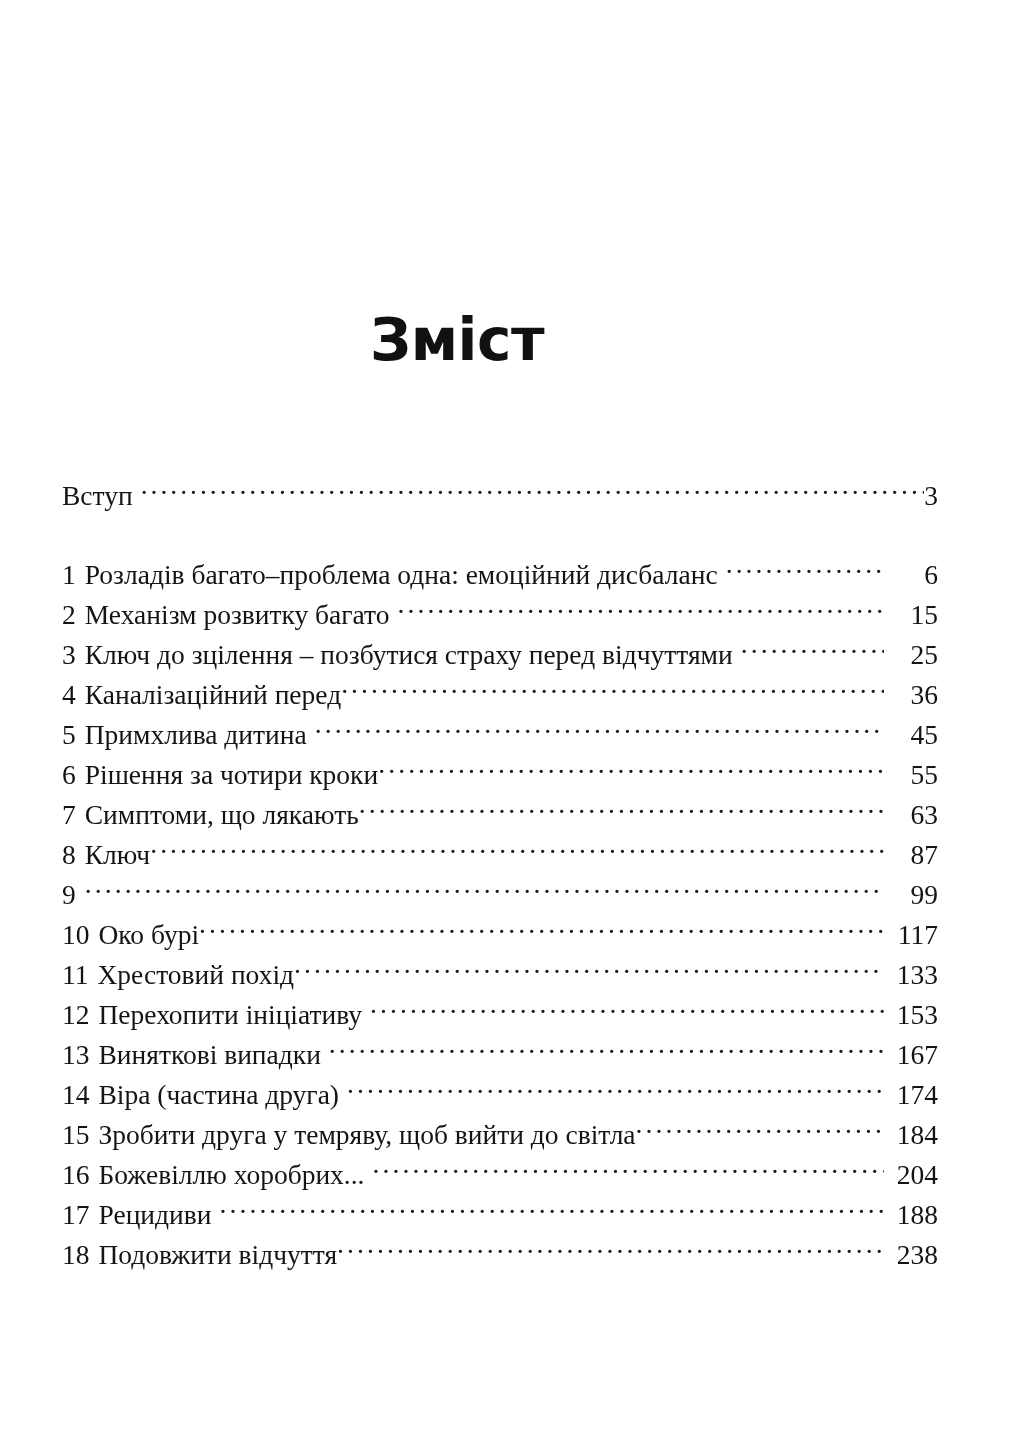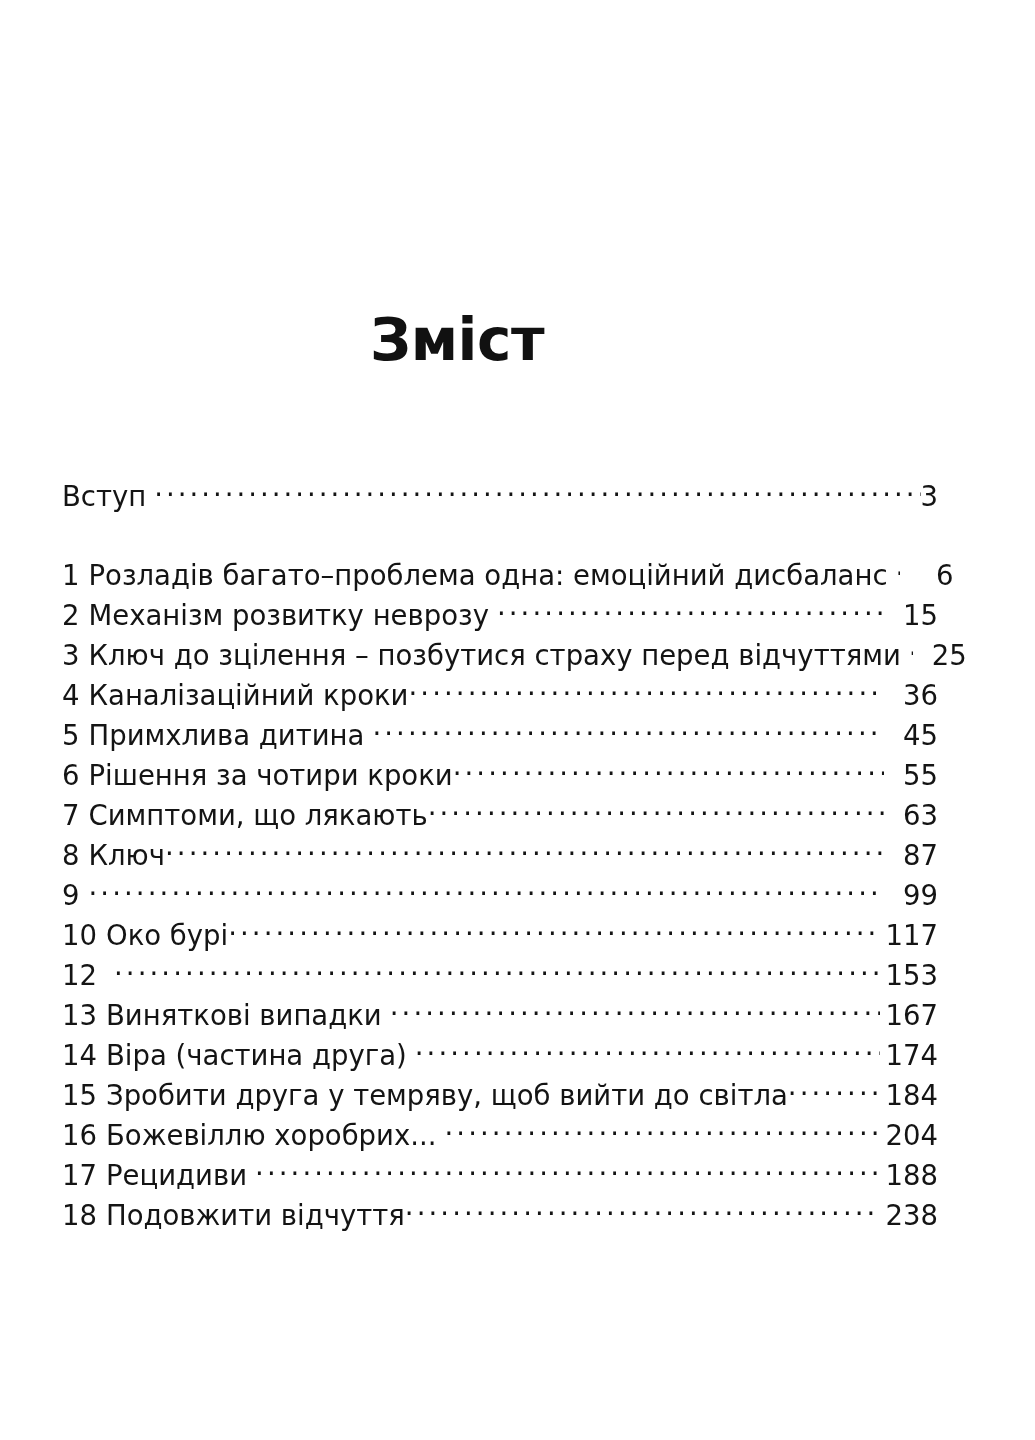--- a/index.html
+++ b/index.html
@@ -36,20 +36,21 @@
     line-height: 1;
     white-space: nowrap;
   }
 
   
   #toc-body {
     position: absolute;
     left: 62px;
     top: 476px;
     width: 876px;
+    font-family: Liberation Serif, serif;
   }
 
   .toc-row {
     display: flex;
     align-items: baseline;
     width: 100%;
     font-size: 27.5px;
     line-height: 40px;
     height: 40px;
     color: #141414;
@@ -133,33 +134,33 @@
 
     <div id="chapter-rows">
         <div class="toc-row">
           <span class="row-num">1</span>
           <span class="row-label">Розладів багато–проблема одна: емоційний дисбаланс</span>
           <span class="leader spaced"></span>
           <span class="row-page">6</span>
         </div>
         <div class="toc-row">
           <span class="row-num">2</span>
-          <span class="row-label">Механізм розвитку неврозу</span>
+          <span class="row-label">Механізм розвитку багато</span>
           <span class="leader spaced"></span>
           <span class="row-page">15</span>
         </div>
         <div class="toc-row">
           <span class="row-num">3</span>
           <span class="row-label">Ключ до зцілення – позбутися страху перед відчуттями</span>
           <span class="leader spaced"></span>
           <span class="row-page">25</span>
         </div>
         <div class="toc-row">
           <span class="row-num">4</span>
-          <span class="row-label">Каналізаційний кроки</span>
+          <span class="row-label">Каналізаційний перед</span>
           <span class="leader"></span>
           <span class="row-page">36</span>
         </div>
         <div class="toc-row">
           <span class="row-num">5</span>
           <span class="row-label">Примхлива дитина</span>
           <span class="leader spaced"></span>
           <span class="row-page">45</span>
         </div>
         <div class="toc-row">
@@ -185,21 +186,28 @@
           <span class="leader"></span>
           <span class="row-page">99</span>
         </div>
         <div class="toc-row">
           <span class="row-num">10</span>
           <span class="row-label">Око бурі</span>
           <span class="leader"></span>
           <span class="row-page">117</span>
         </div>
         <div class="toc-row">
+          <span class="row-num">11</span>
+          <span class="row-label">Хрестовий похід</span>
+          <span class="leader"></span>
+          <span class="row-page">133</span>
+        </div>
+        <div class="toc-row">
           <span class="row-num">12</span>
+          <span class="row-label">Перехопити ініціативу</span>
           <span class="leader spaced"></span>
           <span class="row-page">153</span>
         </div>
         <div class="toc-row">
           <span class="row-num">13</span>
           <span class="row-label">Виняткові випадки</span>
           <span class="leader spaced"></span>
           <span class="row-page">167</span>
         </div>
         <div class="toc-row">

